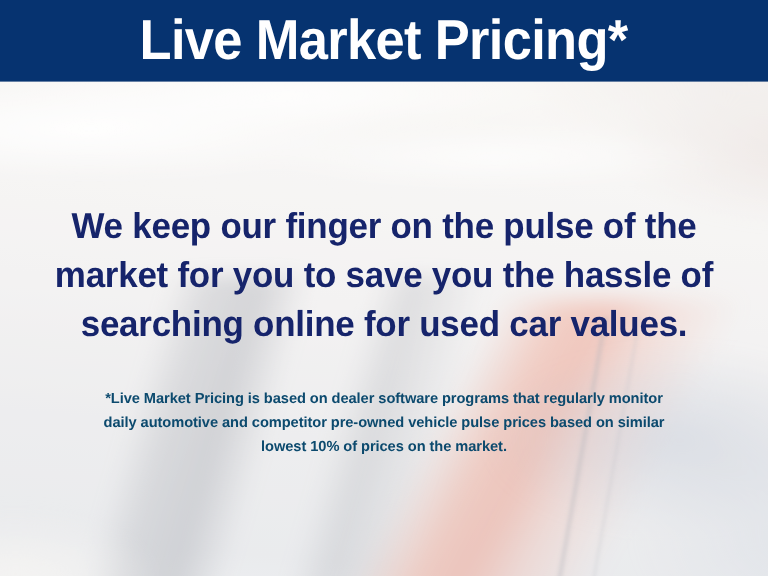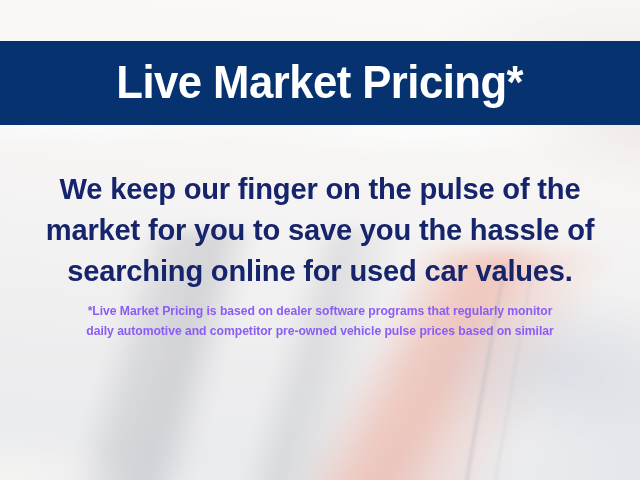--- a/index.html
+++ b/index.html
@@ -104,26 +104,25 @@
   .bg-veil {
     background: rgba(255,255,255,0.40);
   }
 
   
   .header-band {
     position: absolute;
     top: 0;
     left: 0;
     width: 640px;
-    height: 84px;
+    height: 68px;
     background: #063370;
     display: flex;
     align-items: center;
     justify-content: center;
-    margin-top: 41px;
   }
   .header-title {
     color: #ffffff;
     font-family: "Liberation Sans", sans-serif;
     font-weight: bold;
     font-size: 47px;
     line-height: 1;
     letter-spacing: -0.6px;
     transform: scaleX(0.93);
     white-space: nowrap;
@@ -155,26 +154,26 @@
     letter-spacing: -0.2px;
     transform: scaleX(0.97);
   }
   .headline .ln {
     display: block;
     white-space: nowrap;
   }
 
   .disclaimer {
     position: absolute;
-    top: 209px;
+    top: 230px;
     left: 24px;
     width: 592px;
     margin: 0;
     text-align: center;
-    color: #8b5cf6;
+    color: #0c4a6e;
     font-family: "Liberation Sans", sans-serif;
     font-weight: bold;
     font-size: 12.2px;
     line-height: 20px;
     letter-spacing: -0.05px;
   }
   .disclaimer .ln {
     display: block;
     white-space: nowrap;
   }
@@ -202,16 +201,17 @@
 
     <p class="headline">
       <span class="ln">We keep our finger on the pulse of the</span>
       <span class="ln">market for you to save you the hassle of</span>
       <span class="ln">searching online for used car values.</span>
     </p>
 
     <p class="disclaimer">
       <span class="ln">*Live Market Pricing is based on dealer software programs that regularly monitor</span>
       <span class="ln">daily automotive and competitor pre-owned vehicle pulse prices based on similar</span>
+      <span class="ln">lowest 10% of prices on the market.</span>
     </p>
 
   </div>
 </div>
 
 </body></html>

